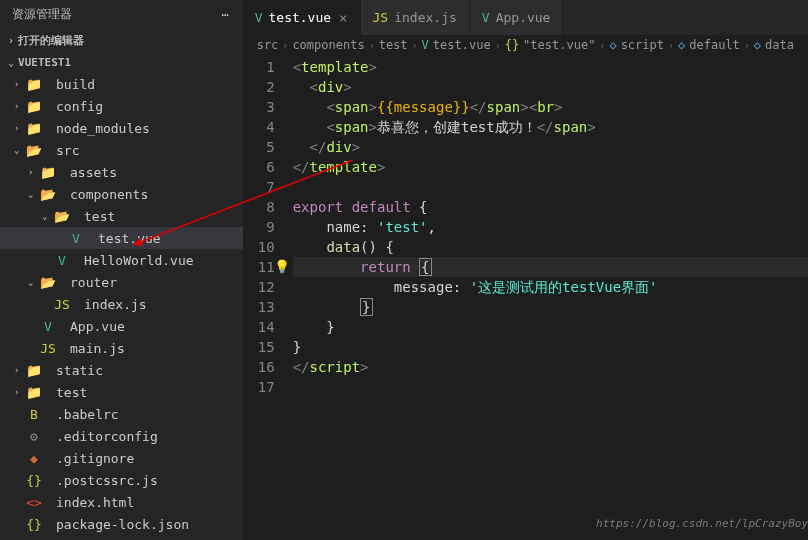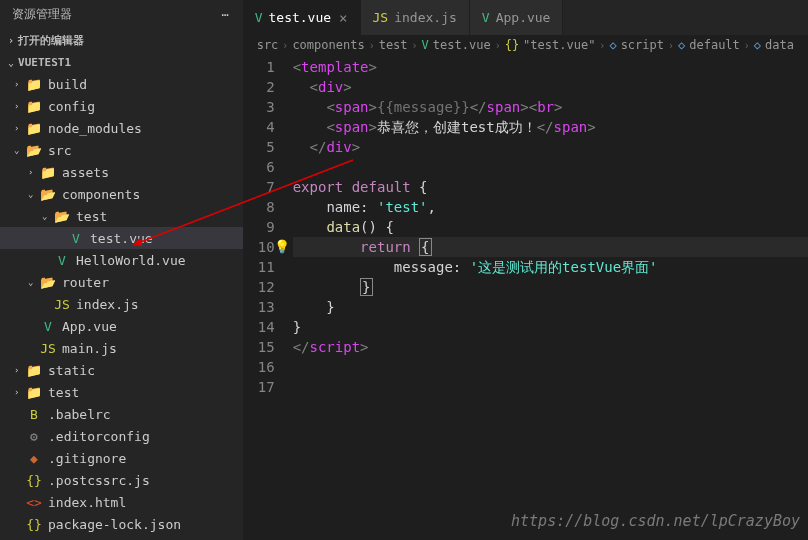--- a/index.html
+++ b/index.html
@@ -7,43 +7,43 @@
 .app { display:flex; height:100%; }
 .sidebar { width:266px; background:#252526; display:flex; flex-direction:column; overflow:hidden; }
 .sb-head { display:flex; align-items:center; justify-content:space-between; padding:6px 12px; color:#bbb; font-size:12px; }
 .sb-sec { display:flex; align-items:center; padding:4px 8px; color:#bbb; font-size:11px; font-weight:bold; text-transform:uppercase; }
 .sb-sec .chev { margin-right:4px; font-size:10px; }
 .tree { flex:1; overflow-y:auto; padding-bottom:8px; }
 .tree-item { display:flex; align-items:center; height:22px; padding-left:8px; cursor:pointer; white-space:nowrap; }
 .tree-item.active { background:#37373d; }
 .tree-item .chev { width:12px; font-size:9px; color:#ccc; }
 .tree-item .icon { width:16px; height:16px; display:flex; align-items:center; justify-content:center; margin-right:6px; font-size:13px; }
-.tree-item .label { color:#ccc; }
+.tree-item .label { color:#ccc;margin-left:8px; }
 .d1{padding-left:14px}.d2{padding-left:28px}.d3{padding-left:42px}.d4{padding-left:56px}
 .folder-y{color:#d7ba7d}.folder-g{color:#6a9955}.folder-b{color:#4a8}.vue{color:#41b883}.js{color:#cbcb41}.json{color:#cbcb41}.git{color:#cc6633}.html{color:#e44d26}.babel{color:#cbcb41}.cfg{color:#888}
 .editor { flex:1; background:#1e1e1e; display:flex; flex-direction:column; position:relative; }
 .tabs { display:flex; background:#252526; height:35px; }
 .tab { display:flex; align-items:center; padding:0 12px; height:100%; background:#2d2d2d; border-right:1px solid #1e1e1e; color:#969696; cursor:pointer; font-size:13px; }
 .tab.active { background:#1e1e1e; color:#fff; }
 .tab .icon { margin-right:6px; font-size:13px; }
 .tab .close { margin-left:8px; font-size:14px; color:#888; }
 .breadcrumb { display:flex; align-items:center; padding:3px 14px; font-size:12px; color:#969696; background:#1e1e1e; }
 .bc-item { display:flex; align-items:center; }
 .bc-sep { margin:0 4px; color:#666; font-size:10px; }
 .bc-icon { margin-right:4px; }
 .code { flex:1; display:flex; font-family:Consolas,monospace; font-size:14px; line-height:20px; padding-top:2px; }
 .gutter { width:50px; text-align:right; padding-right:18px; color:#858585; user-select:none; }
 .gutter .ln { height:20px; }
 .code-lines { flex:1; position:relative; }
 .line { height:20px; white-space:pre; color:#d4d4d4; }
 .line.hl { background:#2a2a2a; }
-.tag{color:#808080}.tagn{color:#d946ef}.kw{color:#569cd6}.kw2{color:#c586c0}.str{color:#5eead4}.fn{color:#dcdcaa}.txt{color:#d4d4d4}.tmpl{color:#737373}
+.tag{color:#808080}.tagn{color:#bef264}.kw{color:#569cd6}.kw2{color:#c586c0}.str{color:#5eead4}.fn{color:#dcdcaa}.txt{color:#d4d4d4}.tmpl{color:#eab308}
 .bulb { position:absolute; left:-18px; color:#ffcc00; font-size:13px; }
 .cursor-box { border:1px solid #888; padding:0 1px; }
-.watermark { position:absolute; right:8px; bottom:10px; color:#7a7a7a; font-size:15px; font-style:italic; pointer-events:none; }
+.watermark { position:absolute; right:0; bottom:10px; color:#7a7a7a; font-size:11px; font-style:italic; pointer-events:none; }
 .arrow { position:absolute; pointer-events:none; }
 .dots { color:#ccc; letter-spacing:2px; }
 </style>
 </head>
 <body>
 
 <div class="app">
   <div class="sidebar">
     <div class="sb-head">
       <span>资源管理器</span>
@@ -239,20 +239,21 @@
           <div class="ln">15</div>
           <div class="ln">16</div>
           <div class="ln">17</div>
         </div>
       <div class="code-lines" id="codelines">
           <div class="line"><span class="tag">&lt;</span><span class="tagn">template</span><span class="tag">&gt;</span></div>
           <div class="line">  <span class="tag">&lt;</span><span class="tagn">div</span><span class="tag">&gt;</span></div>
           <div class="line">    <span class="tag">&lt;</span><span class="tagn">span</span><span class="tag">&gt;</span><span class="tmpl">{{message}}</span><span class="tag">&lt;/</span><span class="tagn">span</span><span class="tag">&gt;&lt;</span><span class="tagn">br</span><span class="tag">&gt;</span></div>
           <div class="line">    <span class="tag">&lt;</span><span class="tagn">span</span><span class="tag">&gt;</span><span class="txt">恭喜您，创建test成功！</span><span class="tag">&lt;/</span><span class="tagn">span</span><span class="tag">&gt;</span></div>
           <div class="line">  <span class="tag">&lt;/</span><span class="tagn">div</span><span class="tag">&gt;</span></div>
+          <div class="line"><span class="tag">&lt;/</span><span class="tagn">template</span><span class="tag">&gt;</span></div>
           <div class="line"></div>
           <div class="line"><span class="kw2">export</span> <span class="kw2">default</span> {</div>
           <div class="line">    <span class="txt">name:</span> <span class="str">'test'</span>,</div>
           <div class="line">    <span class="fn">data</span>() {</div>
           <div class="line hl"><span class="bulb">💡</span>        <span class="kw2">return</span> <span class="cursor-box">{</span></div>
           <div class="line">            <span class="txt">message:</span> <span class="str">'这是测试用的testVue界面'</span></div>
           <div class="line">        <span class="cursor-box">}</span></div>
           <div class="line">    }</div>
           <div class="line">}</div>
           <div class="line"><span class="tag">&lt;/</span><span class="tagn">script</span><span class="tag">&gt;</span></div>

